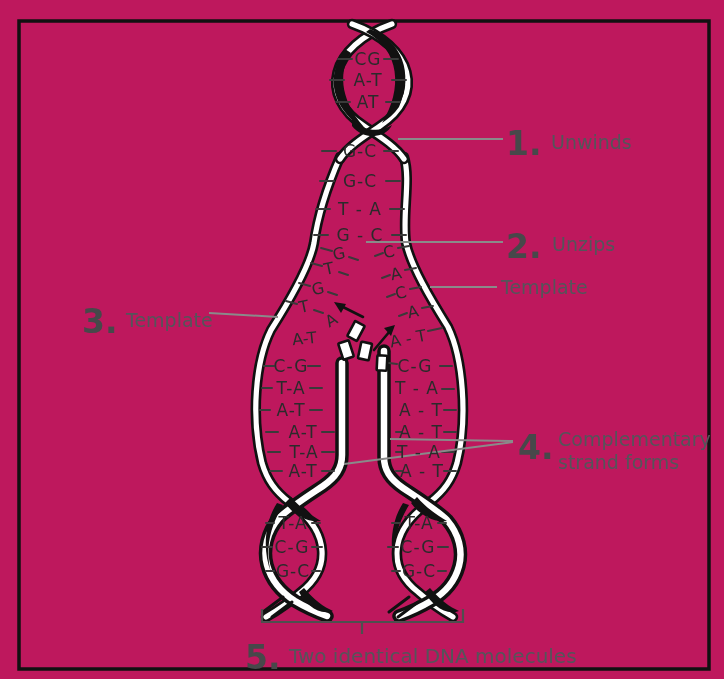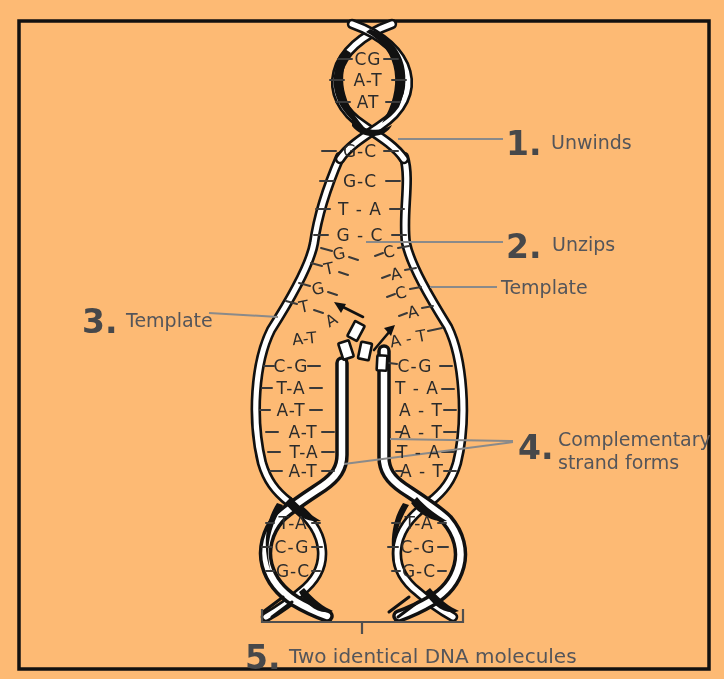--- a/index.html
+++ b/index.html
@@ -1,16 +1,16 @@
 <!DOCTYPE html>
 <html><head>
 <meta charset="utf-8">
 <style>
   html,body{margin:0;padding:0;background:#ffffff;}
-  .stage{width:724px;height:679px;position:relative;background:#fdba74;}
+  .stage{width:724px;height:679px;position:relative;background:#be185d;}
   svg{display:block;}
   .rib-b{stroke:#111;stroke-width:10.5;fill:none;stroke-linecap:round;}
   .rib-w{stroke:#fff;stroke-width:5.2;fill:none;stroke-linecap:round;}
   .bar-b{stroke:#111;stroke-width:13.5;fill:none;stroke-linecap:round;}
   .bar-w{stroke:#fff;stroke-width:6.5;fill:none;stroke-linecap:round;}
   .fill-ink{fill:#111;stroke:none;}
   .tick{stroke:#3a3a3a;stroke-width:2;fill:none;stroke-linecap:round;}
   .hatch{stroke:#111;stroke-width:3;fill:none;stroke-linecap:round;}
   .callout{stroke:#8a8a8a;stroke-width:2;fill:none;}
   .bracket{stroke:#4f4f4f;stroke-width:2.2;fill:none;}

